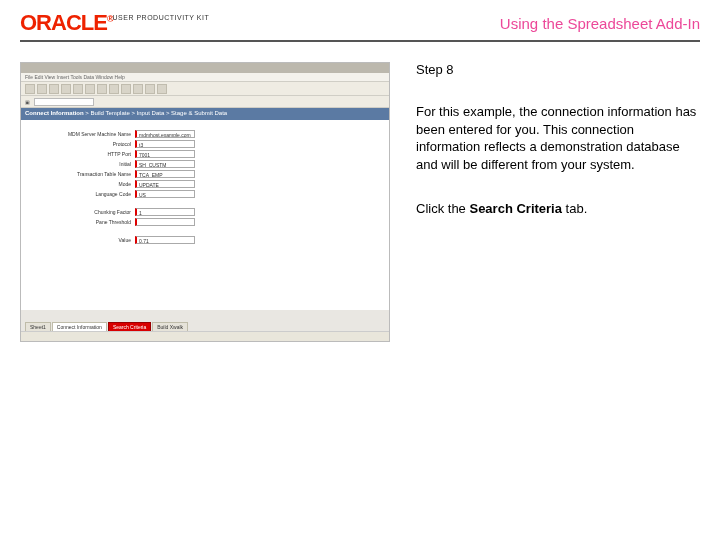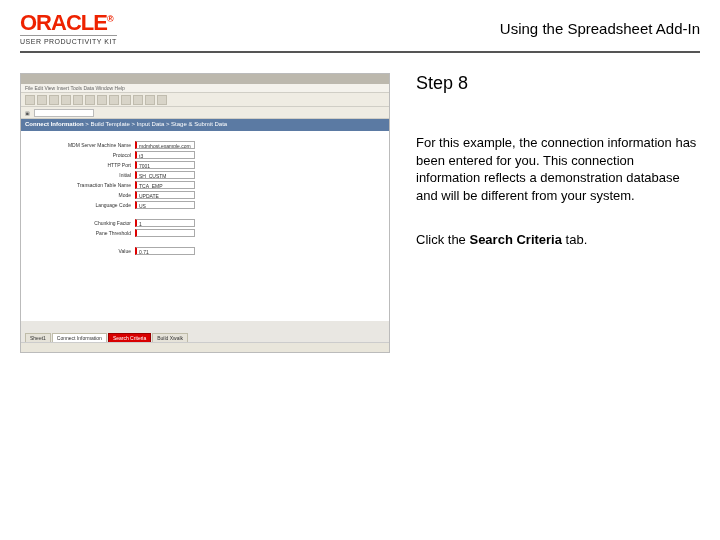--- a/index.html
+++ b/index.html
@@ -11,40 +11,40 @@
     font-size: 13px;
     color: #000;
     position: relative;
   }
   .header {
     display: flex;
     align-items: center;
     justify-content: space-between;
     padding: 12px 20px 6px 20px;
   }
-  .logo-block { display: flex; flex-direction: column; }
+  .logo-block { display: flex; }
   .oracle-logo {
     font-family: Arial, sans-serif;
     font-weight: bold;
     color: #e20;
     font-size: 22px;
     letter-spacing: -1px;
     line-height: 1;
   }
   .oracle-logo sup { font-size: 9px; vertical-align: super; color:#e20; }
   .upk {
     font-size: 7px;
     letter-spacing: 0.5px;
     color: #333;
     margin-top: 2px;
   }
   .divider-line { border-top:1px solid #999; margin-top:1px; }
   .title {
     font-size: 15px;
-    color: #000000;
+    color: #ec4899;
   }
   .hr {
     border: none;
     border-top: 2px solid #555;
     margin: 0 20px 20px 20px;
   }
   .content {
     display: flex;
     padding: 0 20px;
     gap: 26px;
@@ -73,21 +73,21 @@
   .form-row { display:flex; align-items:center; gap:4px; margin:2px 0; }
   .form-row .flabel { width:100px; text-align:right; font-size:5px; color:#333; }
   .form-row .fval { width:60px; height:8px; background:#fff; border:1px solid #aaa; font-size:5px; padding:0 2px; line-height:8px; overflow:hidden; }
   .form-row .red { border-left:2px solid #d00; }
   .thumb-tabs { position:absolute; bottom:10px; left:4px; display:flex; gap:1px; }
   .thumb-tab { font-size:5px; padding:1px 4px; background:#e6e3d9; border:1px solid #bfbca9; border-bottom:none; }
   .thumb-tab.active { background:#fff; }
   .thumb-tab.highlight { background:#d80000; color:#fff; border-color:#900; }
   .thumb-status { position:absolute; bottom:0; left:0; right:0; height:10px; background:#e9e6db; border-top:1px solid #ccc; }
   .right-col { flex:1; padding-top:0; }
-  .step-label { font-size:18px; margin-bottom:40px; }
+  .step-label { font-size:13px; margin-bottom:26px; }
   .step-body { font-size:13px; line-height:1.35; margin-bottom:28px; }
   .step-action { font-size:13px; }
   .step-action b { font-weight:bold; }
 </style>
 </head>
 <body>
 
 <div class="header">
   <div class="logo-block">
     <div class="oracle-logo"><span>ORACLE</span><sup>®</sup></div>

